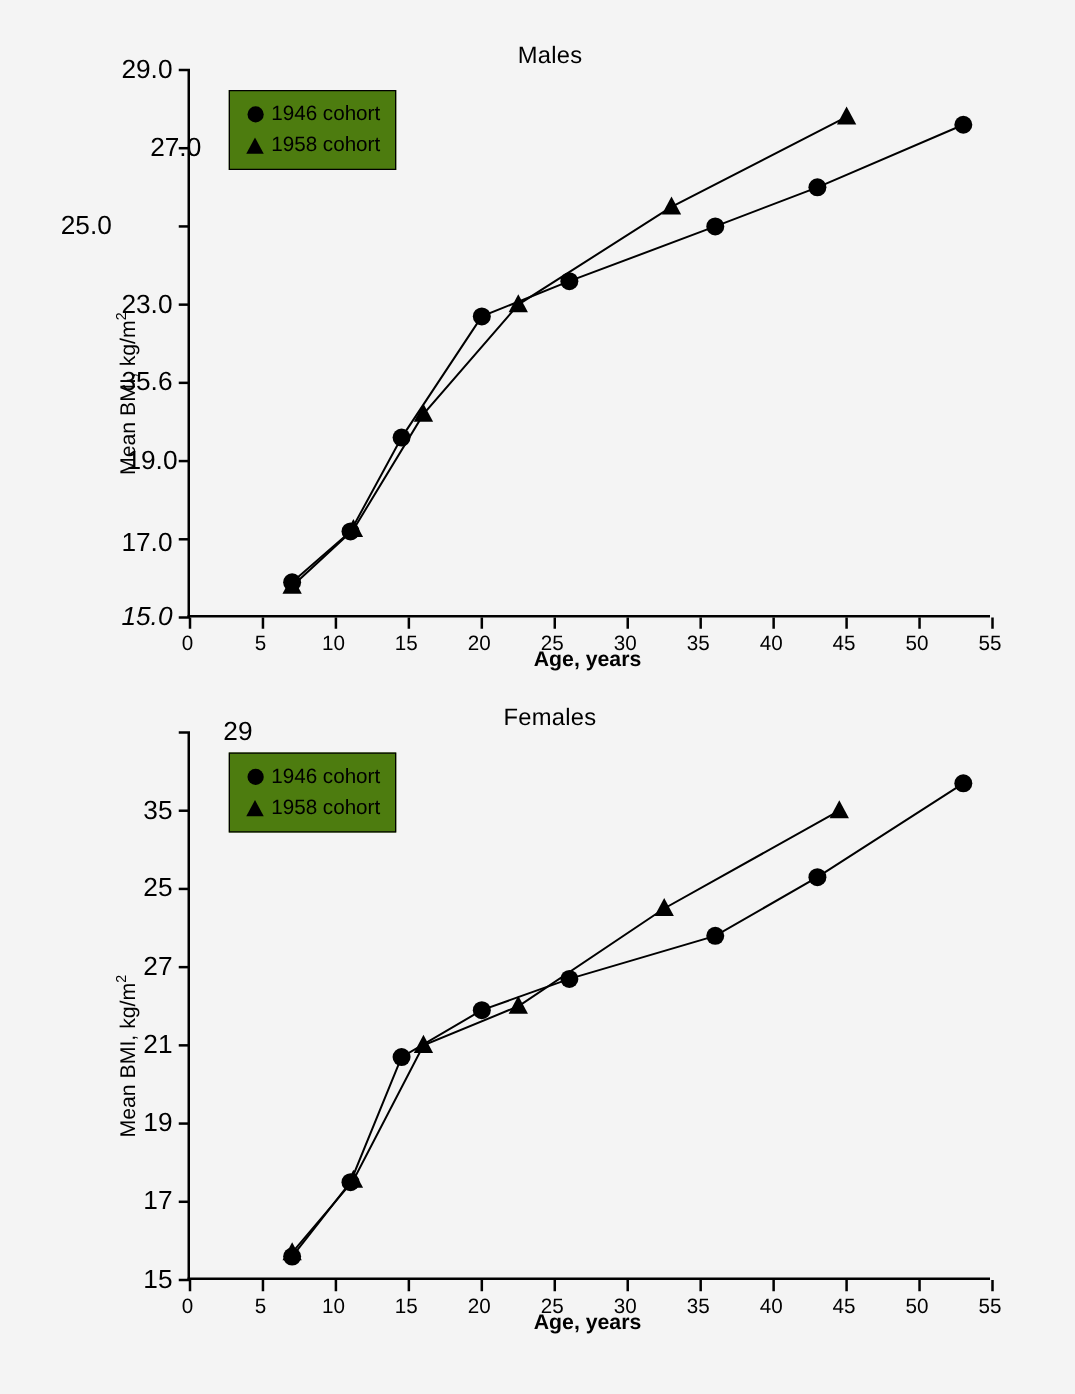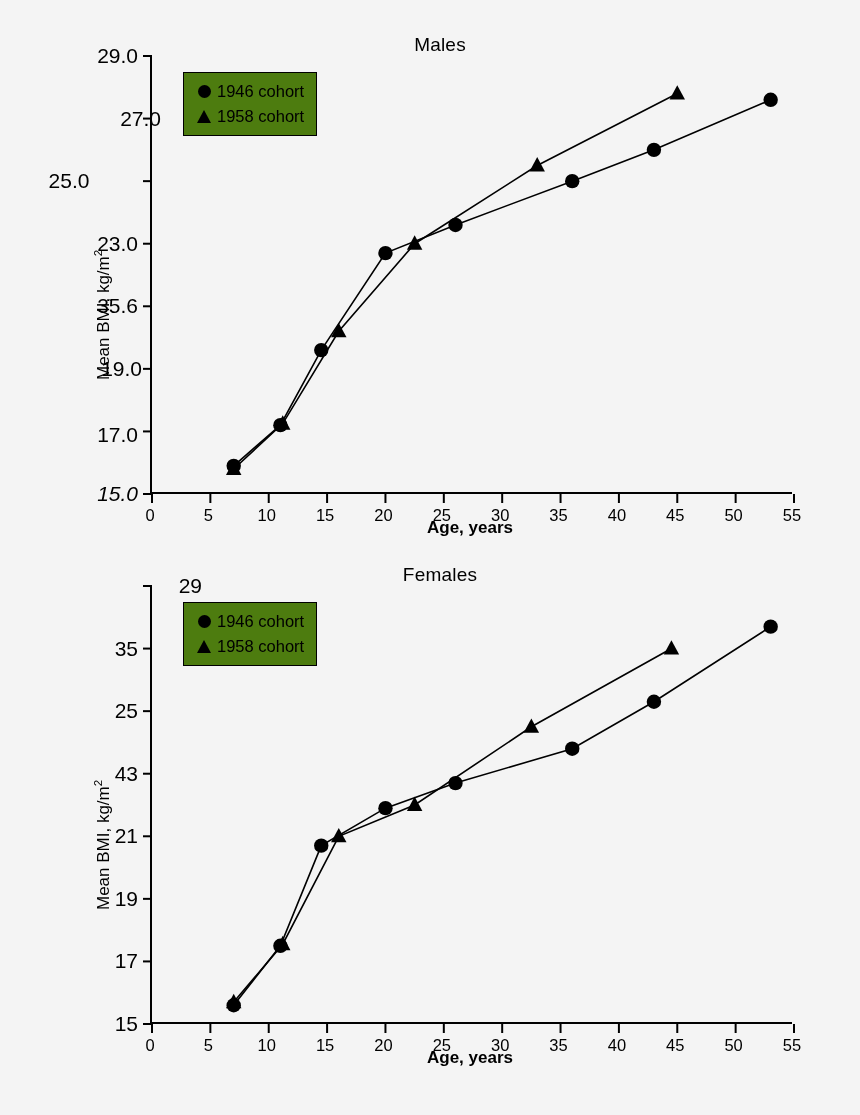--- a/index.html
+++ b/index.html
@@ -255,21 +255,21 @@
           <polygon points="379.3636363636364,132.38571428571427 371.63563636363637,146.83371428571428 387.0916363636364,146.83371428571428" fill="#000000"></polygon>
           <polygon points="519.4363636363636,54.17142857142861 511.7083636363636,68.61942857142861 527.1643636363635,68.61942857142861" fill="#000000"></polygon>
         </svg>
     </div>
 
     <div id="yticks-females">
         <div class="ytick-label" style="top: 466px; width: 138px; left: 0px;">15</div>
         <div class="ytick-label" style="top: 403.429px; width: 138px; left: 0px;">17</div>
         <div class="ytick-label" style="top: 340.857px; width: 138px; left: 0px;">19</div>
         <div class="ytick-label" style="top: 278.286px; width: 138px; left: 0px;">21</div>
-        <div class="ytick-label" style="top: 215.714px; width: 138px; left: 0px;">43</div>
+        <div class="ytick-label" style="top: 215.714px; width: 138px; left: 0px;">27</div>
         <div class="ytick-label" style="top: 153.143px; width: 138px; left: 0px;">25</div>
         <div class="ytick-label" style="top: 90.5714px; width: 138px; left: 0px;">35</div>
         <div class="ytick-label" style="top: 28px; width: 138px; left: 16px; margin-left: 48px;">29</div>
       </div>
     <div id="xticks-females">
         <div class="xtick-label" style="left: 150px; top: 478px;">0</div>
         <div class="xtick-label" style="left: 208.364px; top: 478px;">5</div>
         <div class="xtick-label" style="left: 266.727px; top: 478px;">10</div>
         <div class="xtick-label" style="left: 325.091px; top: 478px;">15</div>
         <div class="xtick-label" style="left: 383.455px; top: 478px;">20</div>

